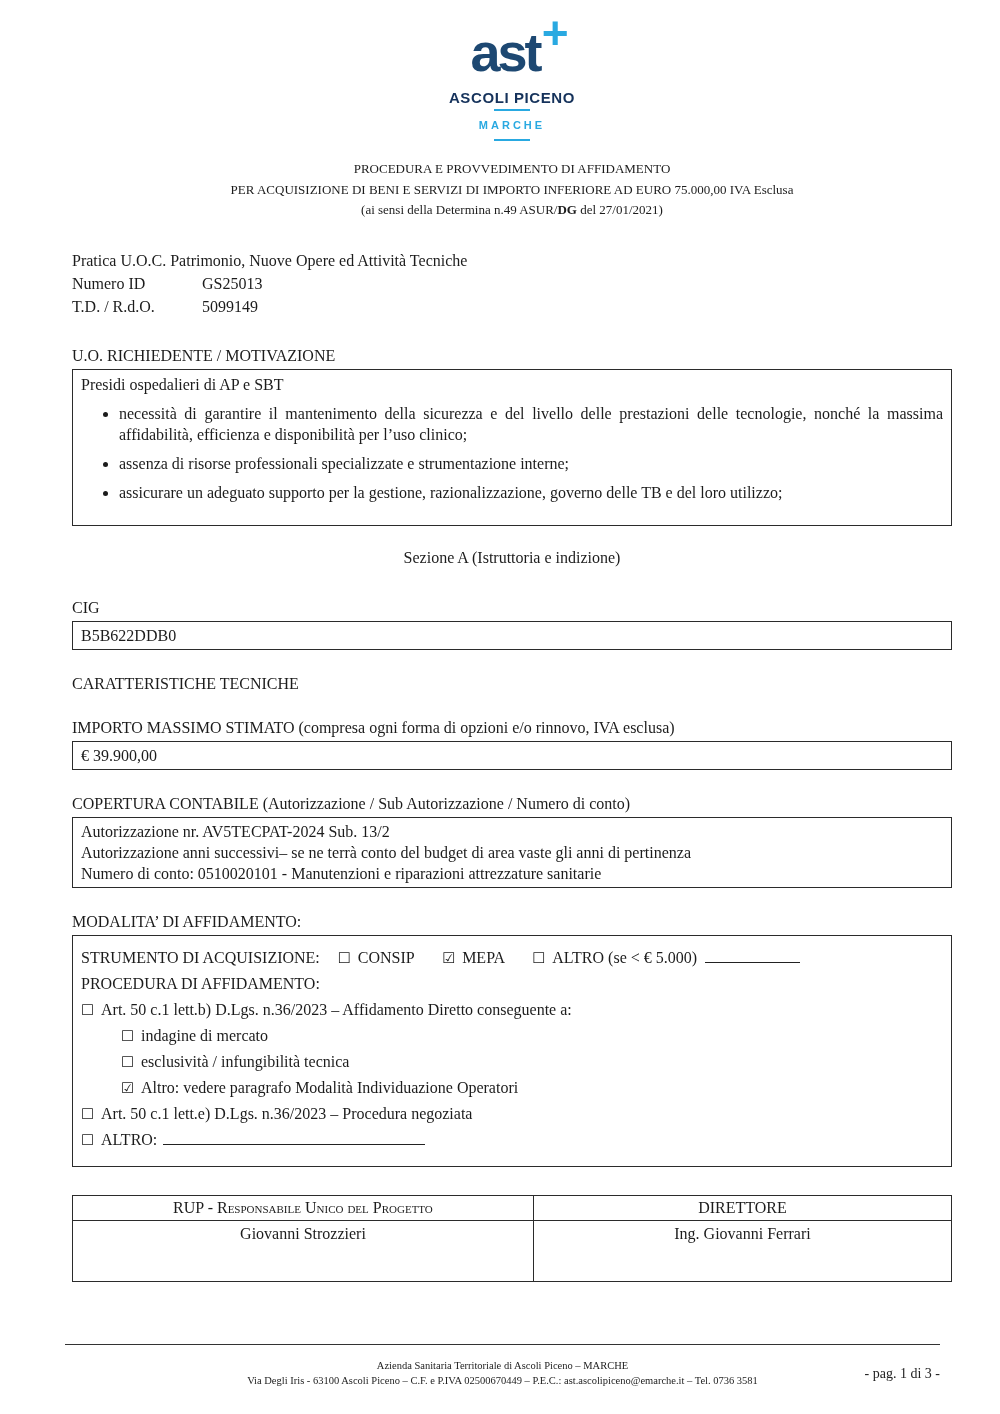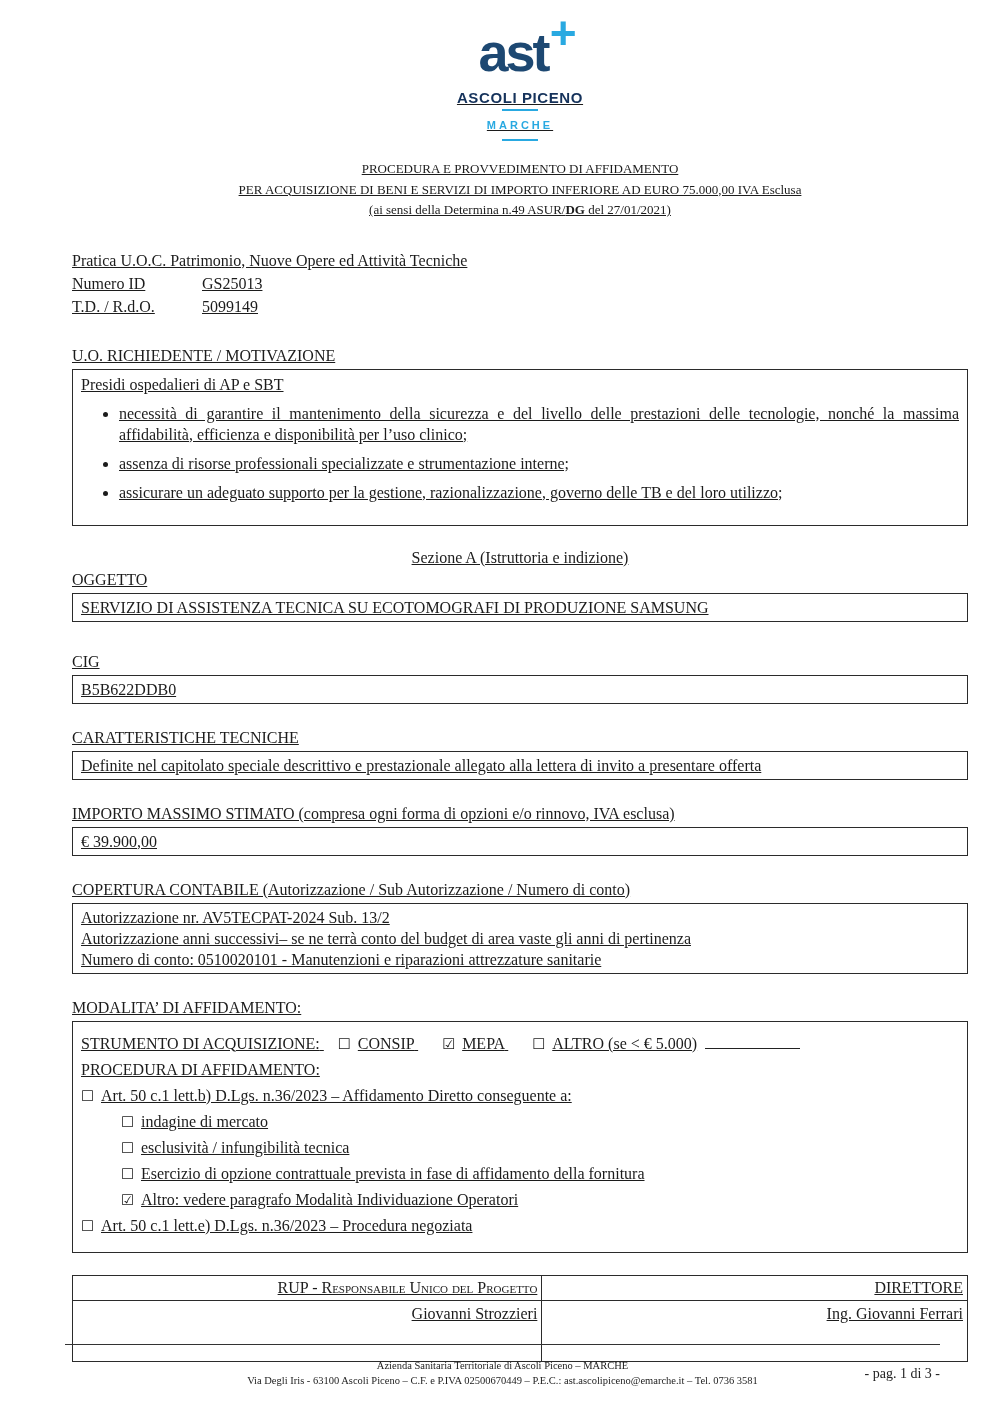--- a/index.html
+++ b/index.html
@@ -2,21 +2,21 @@
 <html><head>
 <meta charset="utf-8">
 <style>
   * { margin:0; padding:0; box-sizing:border-box; }
   html,body { background:#ffffff; }
   .page {
     width:1000px; height:1414px; position:relative; overflow:hidden;
     background:#ffffff; color:#1c1c1c;
     font-family:"Liberation Serif", serif; font-size:16px;
   }
-  .content { padding:0 32px 0 72px;text-decoration:underline; }
+  .content { padding:0 48px 0 72px; }
 
   
   .logo { width:210px; margin:26px auto 0; text-align:center; font-family:"Liberation Sans", sans-serif; }
   .logo-word { position:relative; display:inline-block; font-weight:bold; color:#1d4872;
                font-size:54px; line-height:52px; letter-spacing:-3px; padding-right:14px; }
   .logo-plus { position:absolute; top:-16px; right:-12px; color:#29a9e1; font-size:46px; font-weight:bold; line-height:1; }
   .logo-org { color:#15325b; font-weight:bold; font-size:15px; letter-spacing:0.6px; margin-top:11px; font-family:"Liberation Sans", sans-serif; }
   .logo-region { display:flex; align-items:center; justify-content:center; gap:8px; margin-top:3px;flex-direction:column; }
   .logo-region-label { color:#29a9e1; font-size:11px; letter-spacing:3px; font-weight:bold; }
   .logo-rule { width:36px; border-top:2px solid #29a9e1; }
@@ -48,21 +48,21 @@
   .mod-box { border:1px solid #2b2b2b; padding:6px 8px 10px; line-height:20px; }
   .cb-row { margin:6px 0; }
   .cb { display:inline-block; margin-right:7px; font-family:"DejaVu Sans","Liberation Serif",sans-serif; font-size:14.5px; }
   .indent1 { margin-left:40px; }
   .opt { margin-left:24px; white-space:nowrap; }
   .blank { display:inline-block; border-bottom:1px solid #222; height:0.95em; }
   .blank-sm { width:95px; margin-left:8px; }
   .blank-lg { width:262px; margin-left:6px; }
 
   
-  .sig-table { display:grid; grid-template-columns:52.5% 47.5%; border:1px solid #2b2b2b; margin-top:22px; text-align:right; }
+  .sig-table { display:grid; grid-template-columns:52.5% 47.5%; border:1px solid #2b2b2b; margin-top:28px; text-align:center; }
   .sig-h { padding:3px 4px; border-bottom:1px solid #2b2b2b; }
   .sig-h.smallcaps { font-variant:small-caps; }
   .sig-cell-l { border-right:1px solid #2b2b2b; }
   .sig-name { padding:4px 4px 38px; }
 
   
   .footer { position:absolute; left:65px; right:60px; bottom:26px; }
   .footer-rule { border-top:1.5px solid #333; margin-bottom:13px; }
   .footer-text { text-align:center; font-size:10.5px; line-height:15px; color:#222; }
   .footer-page { position:absolute; right:0; top:22px; font-size:14px; color:#222; }
@@ -111,33 +111,28 @@
         <ul>
           <li>necessità di garantire il mantenimento della sicurezza e del livello delle prestazioni delle tecnologie, nonché la massima affidabilità, efficienza e disponibilità per l’uso clinico;</li>
           <li>assenza di risorse professionali specializzate e strumentazione interne;</li>
           <li>assicurare un adeguato supporto per la gestione, razionalizzazione, governo delle TB e del loro utilizzo;</li>
         </ul>
       </div>
     </div>
 
     <div class="sezione">Sezione A (Istruttoria e indizione)</div>
 
-    <div class="after-sezione">
-      <div class="sec-h">OGGETTO</div>
-      <div class="box">SERVIZIO DI ASSISTENZA TECNICA SU ECOTOMOGRAFI DI PRODUZIONE SAMSUNG</div>
-    </div>
 
     <div class="cig">
       <div class="sec-h">CIG</div>
       <div class="box">B5B622DDB0</div>
     </div>
 
     <div class="sec">
       <div class="sec-h">CARATTERISTICHE TECNICHE</div>
-      <div class="box">Definite nel capitolato speciale descrittivo e prestazionale allegato alla lettera di invito a presentare offerta</div>
     </div>
 
     <div class="sec">
       <div class="sec-h">IMPORTO MASSIMO STIMATO (compresa ogni forma di opzioni e/o rinnovo, IVA esclusa)</div>
       <div class="box">€ 39.900,00</div>
     </div>
 
     <div class="sec">
       <div class="sec-h">COPERTURA CONTABILE (Autorizzazione / Sub Autorizzazione / Numero di conto)</div>
       <div class="box">
@@ -156,23 +151,23 @@
           <span class="opt" style="margin-left:14px;"><span class="cb">☐</span><span>CONSIP</span></span>
           <span class="opt"><span class="cb">☑</span><span>MEPA</span></span>
           <span class="opt" style=""><span class="cb">☐</span><span>ALTRO (se &lt; € 5.000)</span><span class="blank blank-sm"></span></span>
         </div>
 
         <div class="cb-row">PROCEDURA DI AFFIDAMENTO:</div>
 
         <div class="cb-row"><span class="cb">☐</span><span>Art. 50 c.1 lett.b) D.Lgs. n.36/2023 – Affidamento Diretto conseguente a:</span></div>
         <div class="cb-row indent1"><span class="cb">☐</span><span>indagine di mercato</span></div>
         <div class="cb-row indent1"><span class="cb">☐</span><span>esclusività / infungibilità tecnica</span></div>
-        <div class="cb-row indent1"><span class="cb">☐</span><span>Esercizio di opzione contrattuale prevista in fase di affidamento della fornitura</span></div>
         <div class="cb-row indent1"><span class="cb">☑</span><span>Altro: vedere paragrafo Modalità Individuazione Operatori</span></div>
         <div class="cb-row"><span class="cb">☐</span><span>Art. 50 c.1 lett.e) D.Lgs. n.36/2023 – Procedura negoziata</span></div>
+        <div class="cb-row"><span class="cb">☐</span><span>ALTRO:</span><span class="blank blank-lg"></span></div>
 
       </div>
     </div>
 
     <div class="sig-table">
       <div class="sig-h sig-cell-l smallcaps">RUP - Responsabile Unico del Progetto</div>
       <div class="sig-h">DIRETTORE</div>
       <div class="sig-name sig-cell-l">Giovanni Strozzieri</div>
       <div class="sig-name">Ing. Giovanni Ferrari</div>
     </div>

